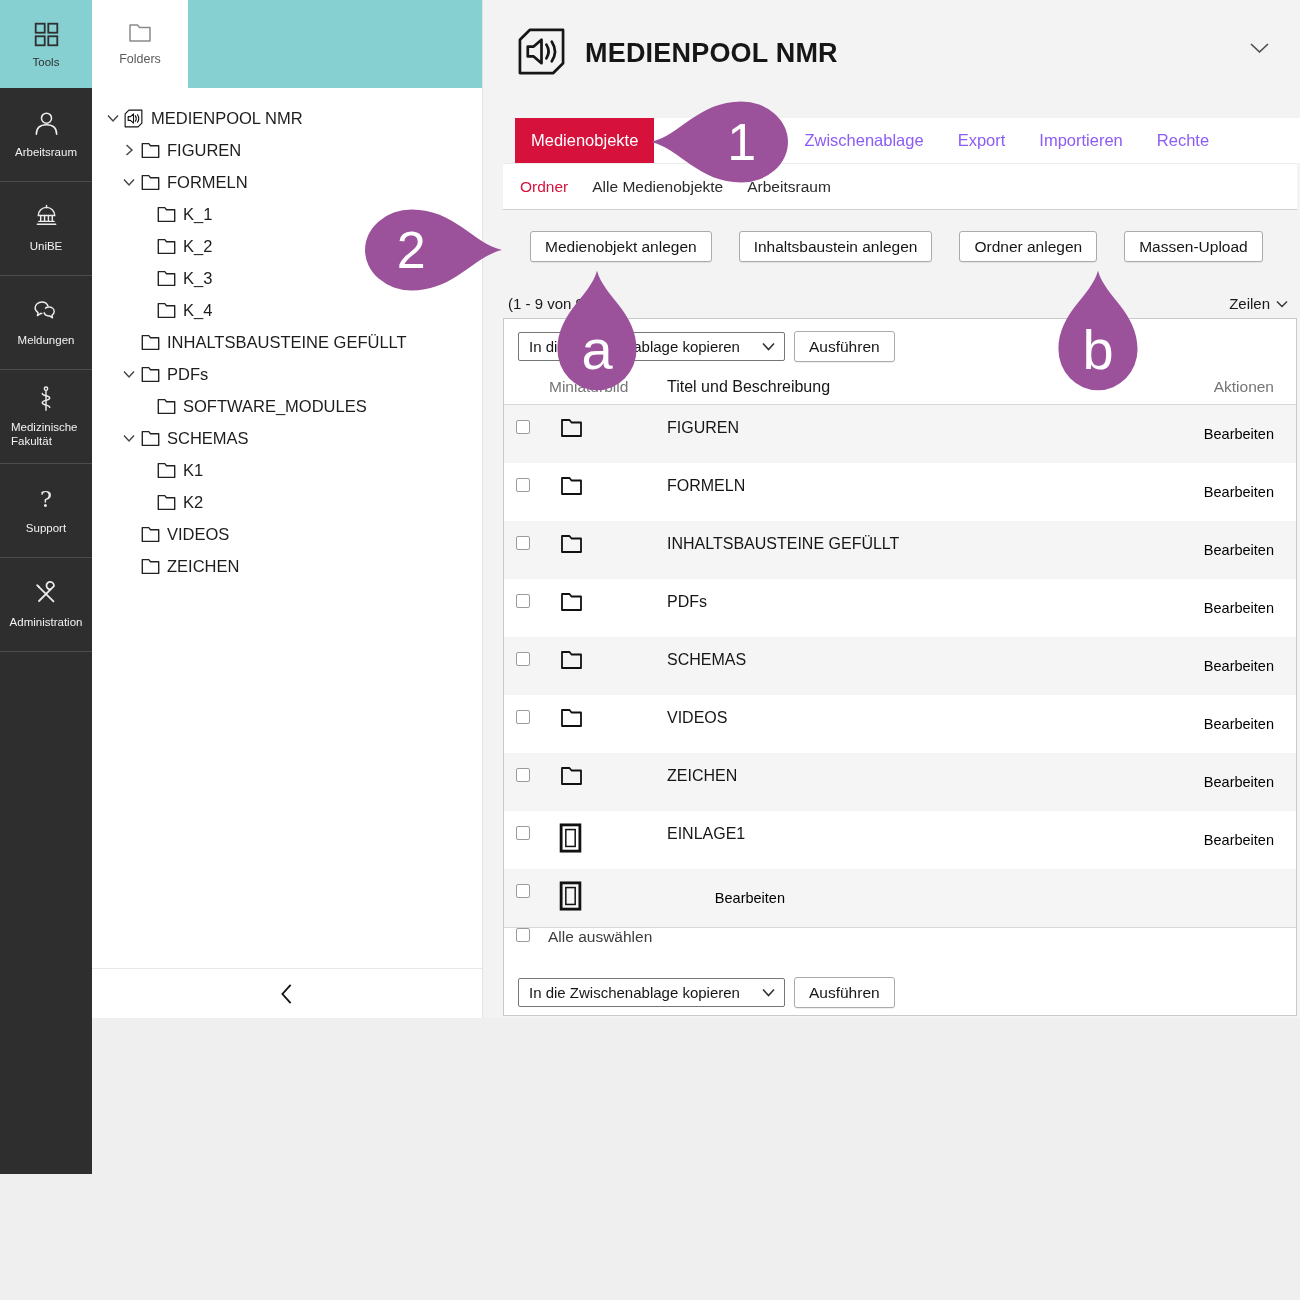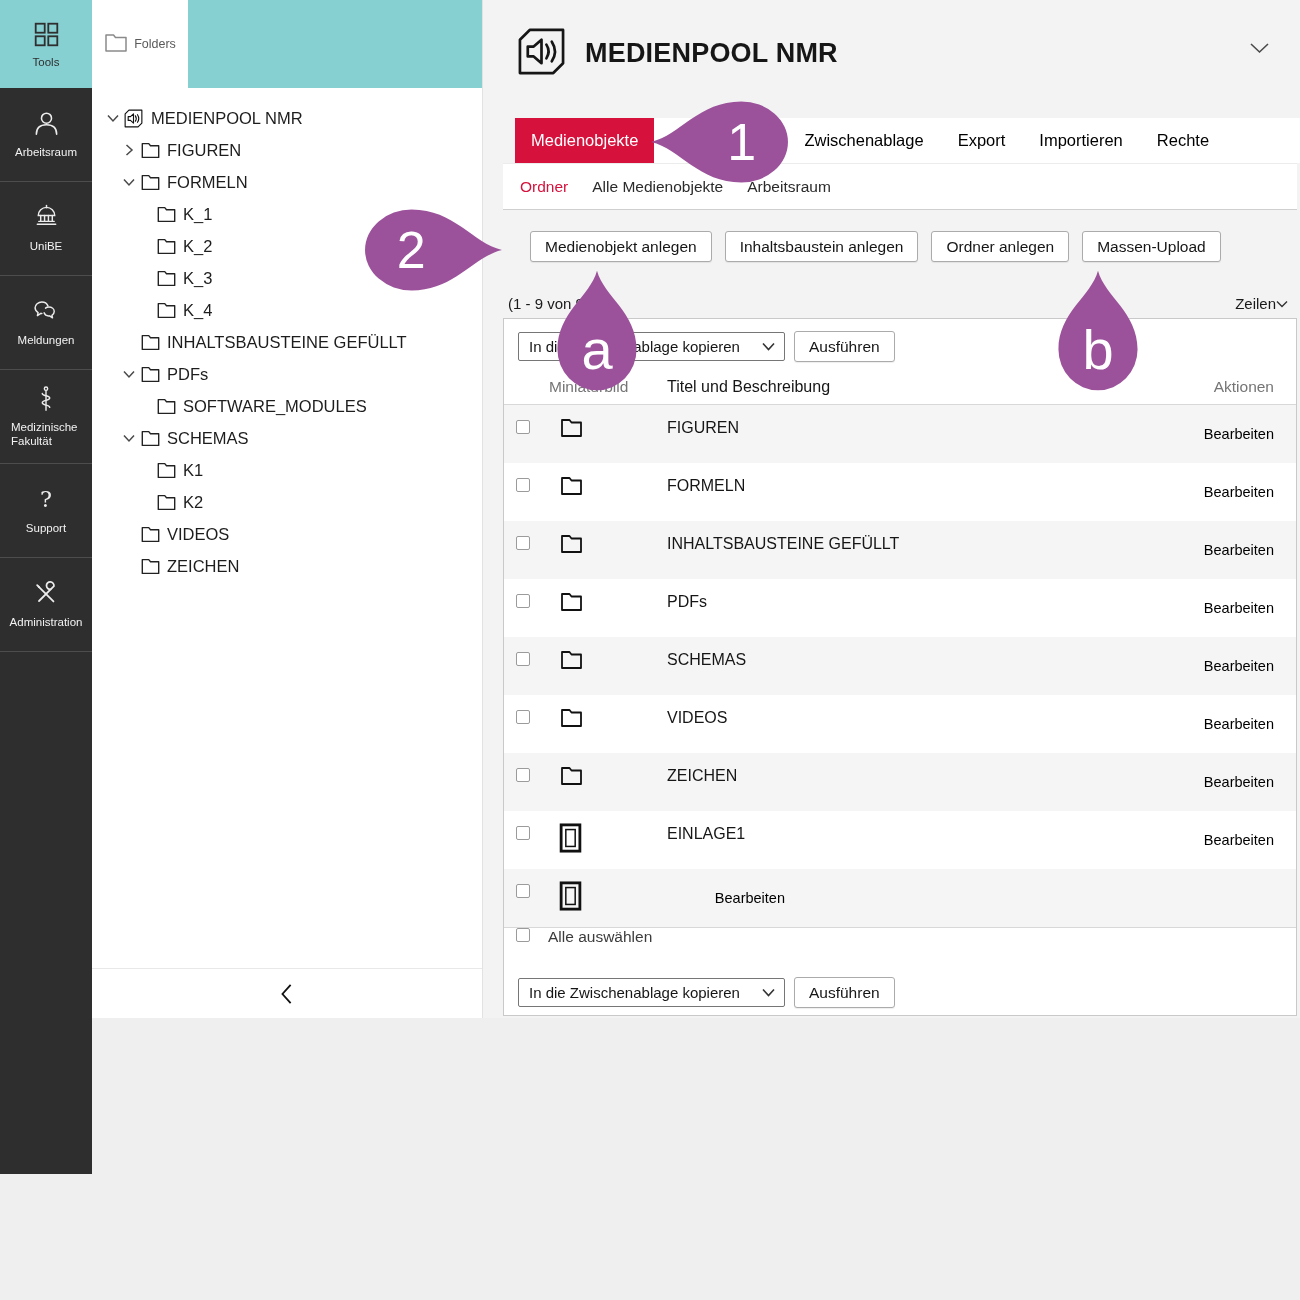--- a/index.html
+++ b/index.html
@@ -25,56 +25,56 @@
     display:flex; flex-direction:column; align-items:center; justify-content:center; gap:7px;
     color:#f2f2f2; font-size:11.5px; text-align:left; line-height:1.25; padding:0 11px; cursor:pointer;
   }
   .rail-item svg { display:block; }
 
   
   .tree-panel { position:absolute; left:92px; top:0; width:391px; height:1018px; background:#fff; border-right:1px solid #e2e2e2; }
   .tree-topbar { height:88px; background:#87d0d2; display:flex; }
   .folders-tab {
     width:96px; height:88px; background:#fff;
-    display:flex; align-items:center; justify-content:center; gap:6px;
+    display:flex; flex-direction:column; align-items:center; justify-content:center; gap:6px;
     color:#5a5a5a; font-size:12.5px; cursor:pointer;
   }
   .tree { padding-top:14px; }
   .tree-row { display:flex; align-items:center; height:32px; font-size:16.5px; color:#1d1d1d; cursor:pointer; }
   .tree-row .chev { width:22px; display:flex; justify-content:center; align-items:center; }
   .tree-row .t-icon { width:27px; display:flex; align-items:center; }
   .lvl0 { padding-left:10px; }
   .lvl1 { padding-left:26px; }
   .lvl2 { padding-left:42px; }
   .tree-bottom { position:absolute; left:0; right:0; top:968px; border-top:1px solid #e8e8e8; height:50px; display:flex; align-items:center; justify-content:center; }
   .tree-collapse { cursor:pointer; display:flex; }
 
   
   .main { position:absolute; left:483px; top:0; width:817px; height:1018px; background:#f3f3f3; }
   .obj-header { position:absolute; left:34px; top:27px; display:flex; align-items:center; gap:19px; }
   .obj-title { font-size:27px; font-weight:bold; color:#161616; letter-spacing:.2px; }
   .header-collapse { position:absolute; right:30px; top:40px; cursor:pointer; }
 
   .tabbar { position:absolute; left:32px; top:118px; width:794px; height:45px; background:#fff; display:flex; align-items:stretch; }
-  .tab { display:flex; align-items:center; padding:0 17px; font-size:16.5px; color:#000000; cursor:pointer; white-space:nowrap; }
+  .tab { display:flex; align-items:center; padding:0 17px; font-size:16.5px; color:#8b5cf6; cursor:pointer; white-space:nowrap; }
   .tab.active { background:#d6113c; color:#fff; padding:0 16px; }
 
   .subtabbar { position:absolute; left:20px; top:163px; width:794px; height:47px; background:#fff;
     border-top:1px solid #ececec; border-bottom:1px solid #cfcfcf; display:flex; align-items:center; padding-left:5px; }
   .subtab { padding:0 12px; font-size:15.5px; color:#2b2b2b; cursor:pointer; }
   .subtab.active { color:#d6113c; }
 
-  .actions-row { position:absolute; left:47px; top:231px; display:flex; gap:13px; }
+  .actions-row { position:absolute; left:47px; top:231px; display:flex; gap:27px; }
   .btn {
     height:31px; background:#fff; border:1px solid #ababab; border-radius:3px;
     display:inline-flex; align-items:center; padding:0 14px; font-size:15.5px; color:#161616;
     box-shadow:0 1px 1px rgba(0,0,0,.07); cursor:pointer; white-space:nowrap;
   }
   .meta-row { position:absolute; left:25px; right:12px; top:295px; height:20px; font-size:15px; color:#1a1a1a; }
-  .rows-select { position:absolute; right:0; top:0; display:flex; align-items:center; gap:0; cursor:pointer; }
+  .rows-select { position:absolute; right:0; top:0; display:flex; align-items:center; gap:6px; cursor:pointer; }
 
   .table { position:absolute; left:20px; top:318px; width:794px; height:698px; background:#fff; border:1px solid #c9c9c9; }
   .bulk { display:flex; align-items:center; gap:9px; padding:13px 14px; height:55px; }
   .fake-select {
     display:inline-flex; align-items:center; justify-content:space-between; gap:22px;
     border:1px solid #767676; border-radius:2px; height:29px; padding:0 9px 0 10px;
     background:#fff; font-size:15px; color:#161616; min-width:250px; cursor:pointer;
   }
   .thead { display:flex; height:30px; font-size:15.5px; color:#757575; }
   .tbody { border-top:1px solid #d8d8d8; }

